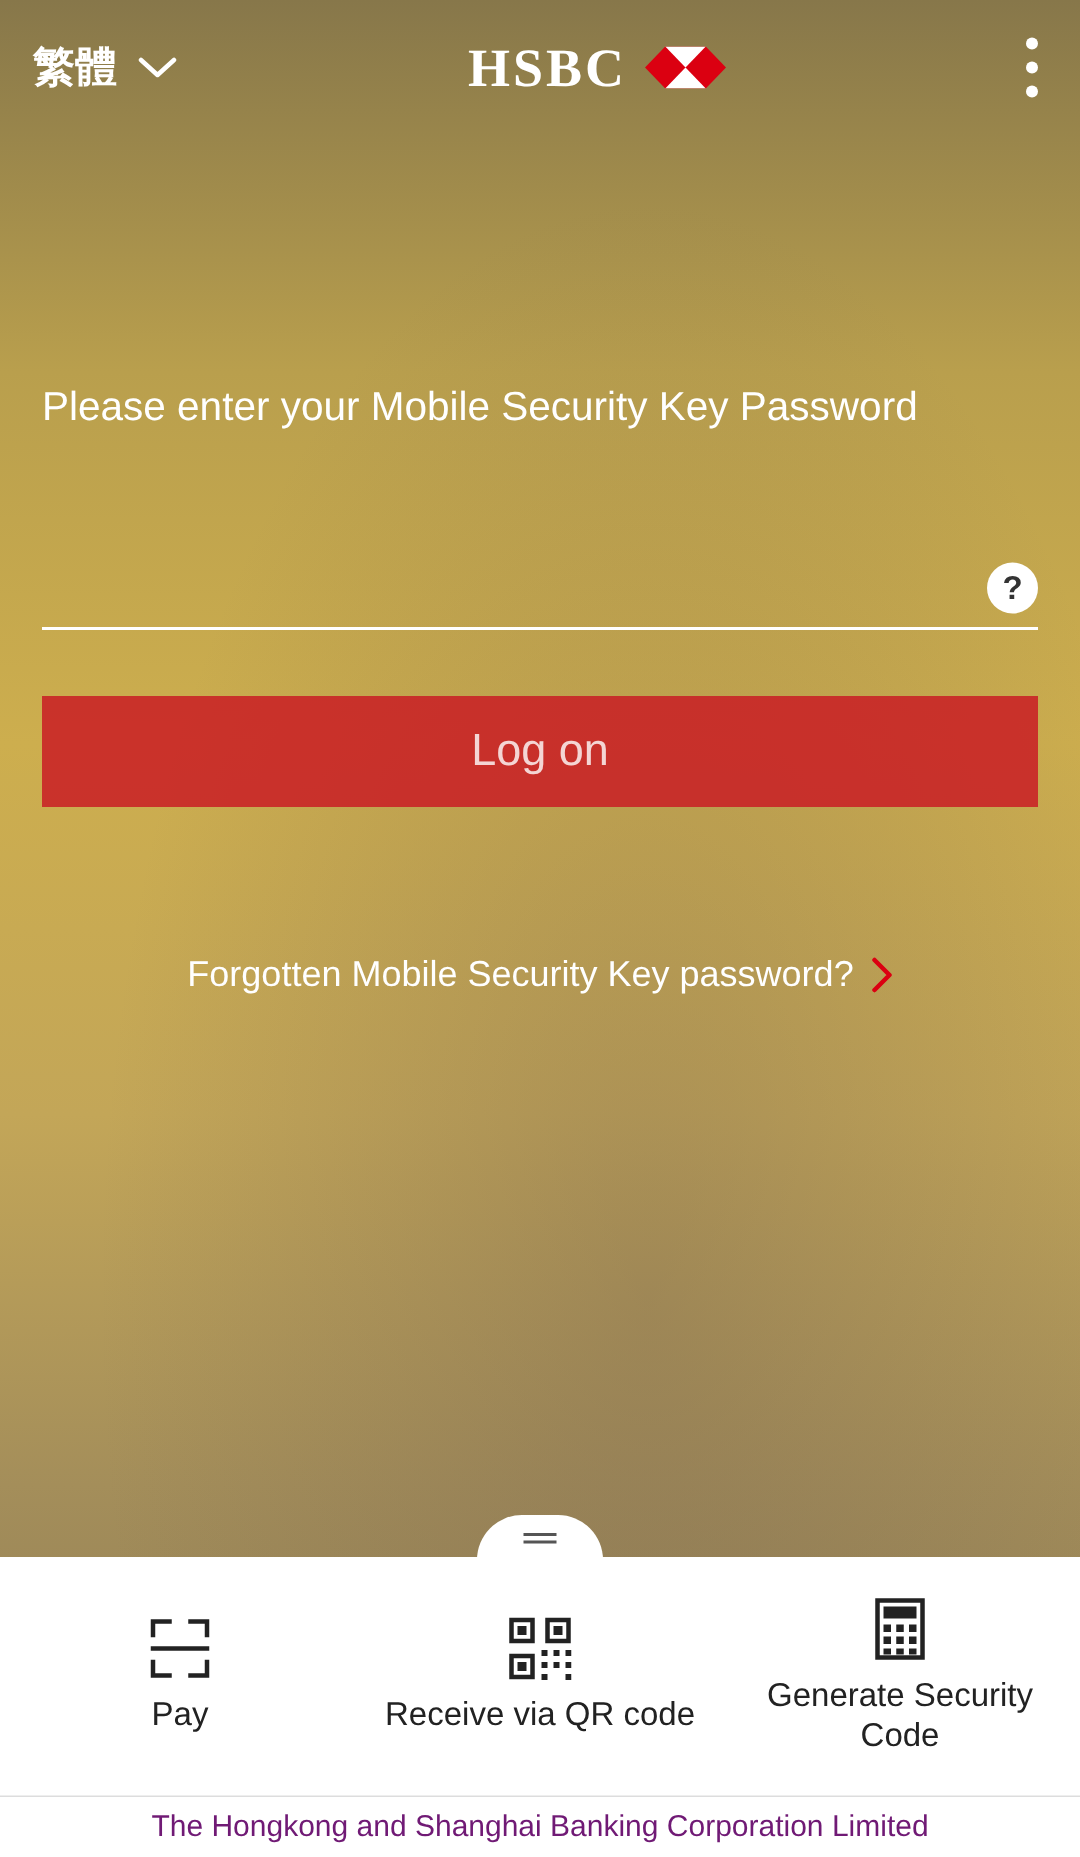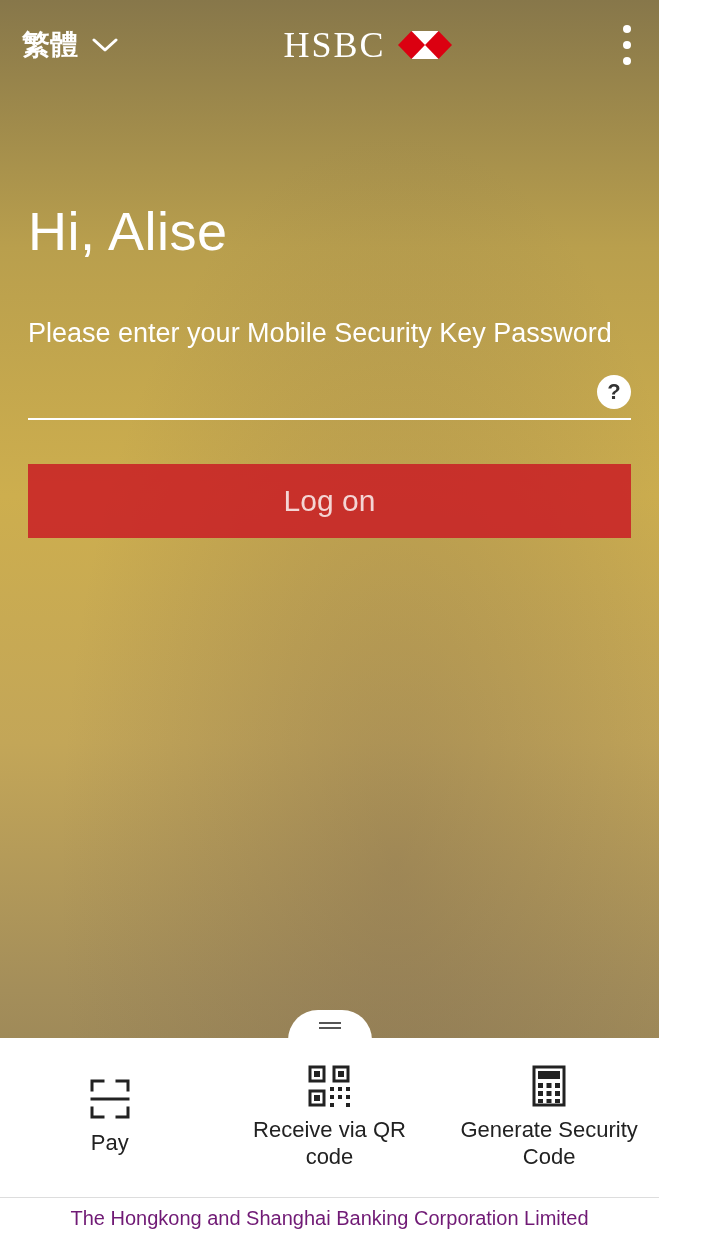--- a/index.html
+++ b/index.html
@@ -1,37 +1,37 @@
 <!DOCTYPE html>
 <html><head>
 <meta charset="utf-8">
 <style>
   * { box-sizing: border-box; margin: 0; padding: 0; }
   html, body { width: 720px; height: 1238px; font-family: -apple-system, BlinkMacSystemFont, "Segoe UI", Arial, sans-serif; overflow: hidden; }
   .screen {
     position: relative;
-    width: 659px;
+    width: 720px;
     height: 1238px;
     background: linear-gradient(180deg, #87774a 0%, #b99f4d 20%, #cdae4e 40%, #c3a658 60%, #a48e5a 80%, #8c7a54 100%);
   }
   .overlay {
     position: absolute; inset: 0;
     background: radial-gradient(ellipse at 60% 70%, rgba(120,100,80,0.35), transparent 60%);
   }
   .header {
     position: absolute; top: 0; left: 0; right: 0; height: 90px;
     display: flex; align-items: center; justify-content: space-between;
     padding: 0 22px;
   }
   .lang {
     display: flex; align-items: center; gap: 14px; color: #fff; font-size: 28px; font-weight: 600;
   }
   .chevron-down { width: 26px; height: 16px; }
   .brand { display: flex; align-items: center; gap: 12px; }
-  .brand-text { color: #fff; font-size: 36px; font-weight: 400; letter-spacing: 2px; font-family: Georgia, "Times New Roman", serif; }
+  .brand-text { color: #fff; font-size: 36px; font-weight: 700; letter-spacing: 2px; font-family: Georgia, "Times New Roman", serif; }
   .hsbc-logo { width: 54px; height: 28px; }
   .more-dots { display: flex; flex-direction: column; gap: 8px; padding: 6px; }
   .more-dots span { width: 8px; height: 8px; background: #fff; border-radius: 50%; display: block; }
 
   .greeting-wrap { position: absolute; top: 200px; left: 28px; right: 28px; }
   .greeting { color: #fff; font-size: 54px; font-weight: 300; letter-spacing: 0.5px; }
   .subtitle { margin-top: 54px; color: #fff; font-size: 27px; font-weight: 400; line-height: 1.3; }
 
   .input-row {
     position: absolute; top: 368px; left: 28px; right: 28px;
@@ -116,36 +116,41 @@
       </svg>
     </div>
     <div class="more-dots">
       <span></span>
       <span></span>
       <span></span>
     </div>
   </div>
 
   <div class="greeting-wrap">
-    <div class="greeting">Hi, Alise</div>
     <div class="subtitle">Please enter your Mobile Security Key Password</div>
   </div>
 
   <div class="input-row">
     <input class="password-input" type="password" placeholder="" style="">
     <div class="help-badge">
       <span>?</span>
     </div>
   </div>
 
   <div class="logon-btn">
     <span>Log on</span>
   </div>
 
 
+  <div class="forgot-row">
+    <span>Forgotten Mobile Security Key password?</span>
+    <svg class="chevron-right" viewBox="0 0 14 24">
+      <polyline points="2,2 12,12 2,22" fill="none" stroke="#db0011" stroke-width="3" stroke-linecap="round" stroke-linejoin="round"></polyline>
+    </svg>
+  </div>
 
   <div class="sheet-handle">
     <div class="bars">
       <span></span>
         <span></span>
     </div>
   </div>
 
   <div class="bottom-bar">
     <div class="bb-item">

